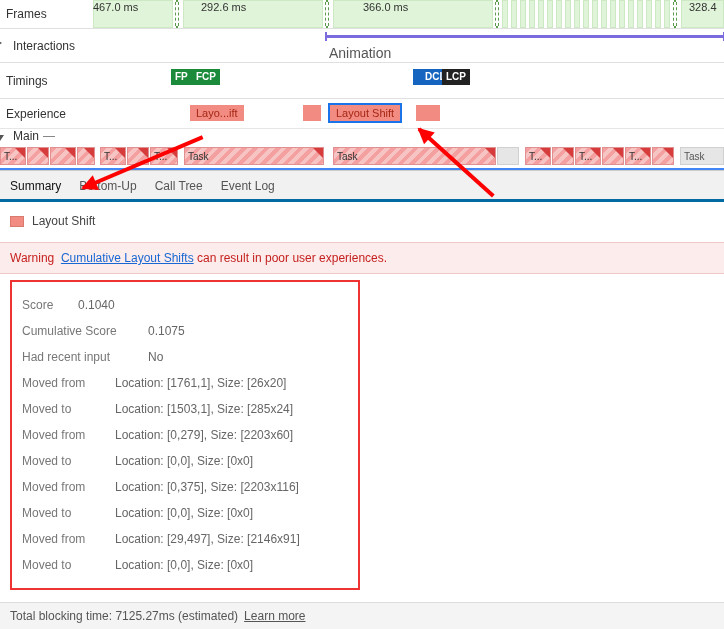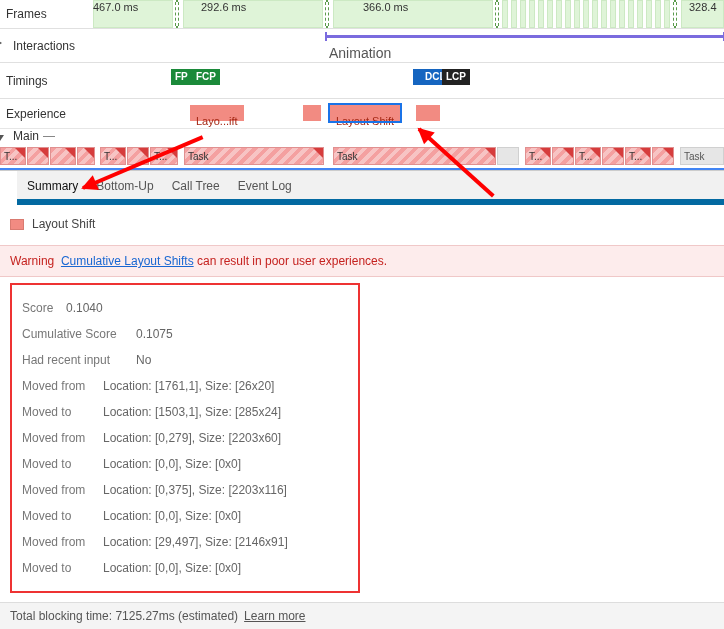--- a/index.html
+++ b/index.html
@@ -134,21 +134,21 @@
 
   
   .exp-chip {
     position: absolute;
     top: 6px;
     height: 16px;
     background: #f28b82;
     color: #a52714;
     font-size: 11px;
     line-height: 16px;
-    padding: 8px 6px;
+    padding: 0 6px;
   }
   .exp-chip.sel {
     outline: 2px solid #1a73e8;
   }
   .exp-blob {
     position: absolute;
     top: 6px; height:16px;
     background: #f28b82;
   }
 
@@ -187,23 +187,22 @@
 
   
   .blue-sep { height:2px; background:#4285f4; }
 
   
   .tabs {
     display: flex;
     gap: 18px;
     padding: 8px 10px 6px;
     background: #f1f1f1;
-    border-bottom: 6px solid #0369a1;
-    font-size: 12px;
-    margin-left: 17px;
+    border-bottom: 3px solid #0369a1;
+    font-size: 12px;
   }
   .tab { color: #555; cursor: pointer; }
   .tab.active { color: #111; font-weight: 500; }
 
   
   .panel {
     padding: 8px 10px 8px 10px;
   }
   .legend-row {
     display: flex; align-items: center; gap: 8px;
@@ -223,21 +222,21 @@
   .warning-row a { color: #1967d2; text-decoration: underline; }
 
   .details-box {
     margin: 6px 0 0 0;
     width: 350px;
     border: 2px solid #e33;
     padding: 10px;
   }
   .detail-row {
     display: flex;
-    gap: 4px;
+    gap: 16px;
     padding: 6px 0;
     color: #777;
     font-size: 12px;
   }
   .detail-row .key { width: 92px; color: #777; }
   .detail-row .val { color: #666; }
   .detail-row .mono { font-family: ui-monospace, Menlo, Consolas, monospace; color: #444; }
 
   
   .footer {

